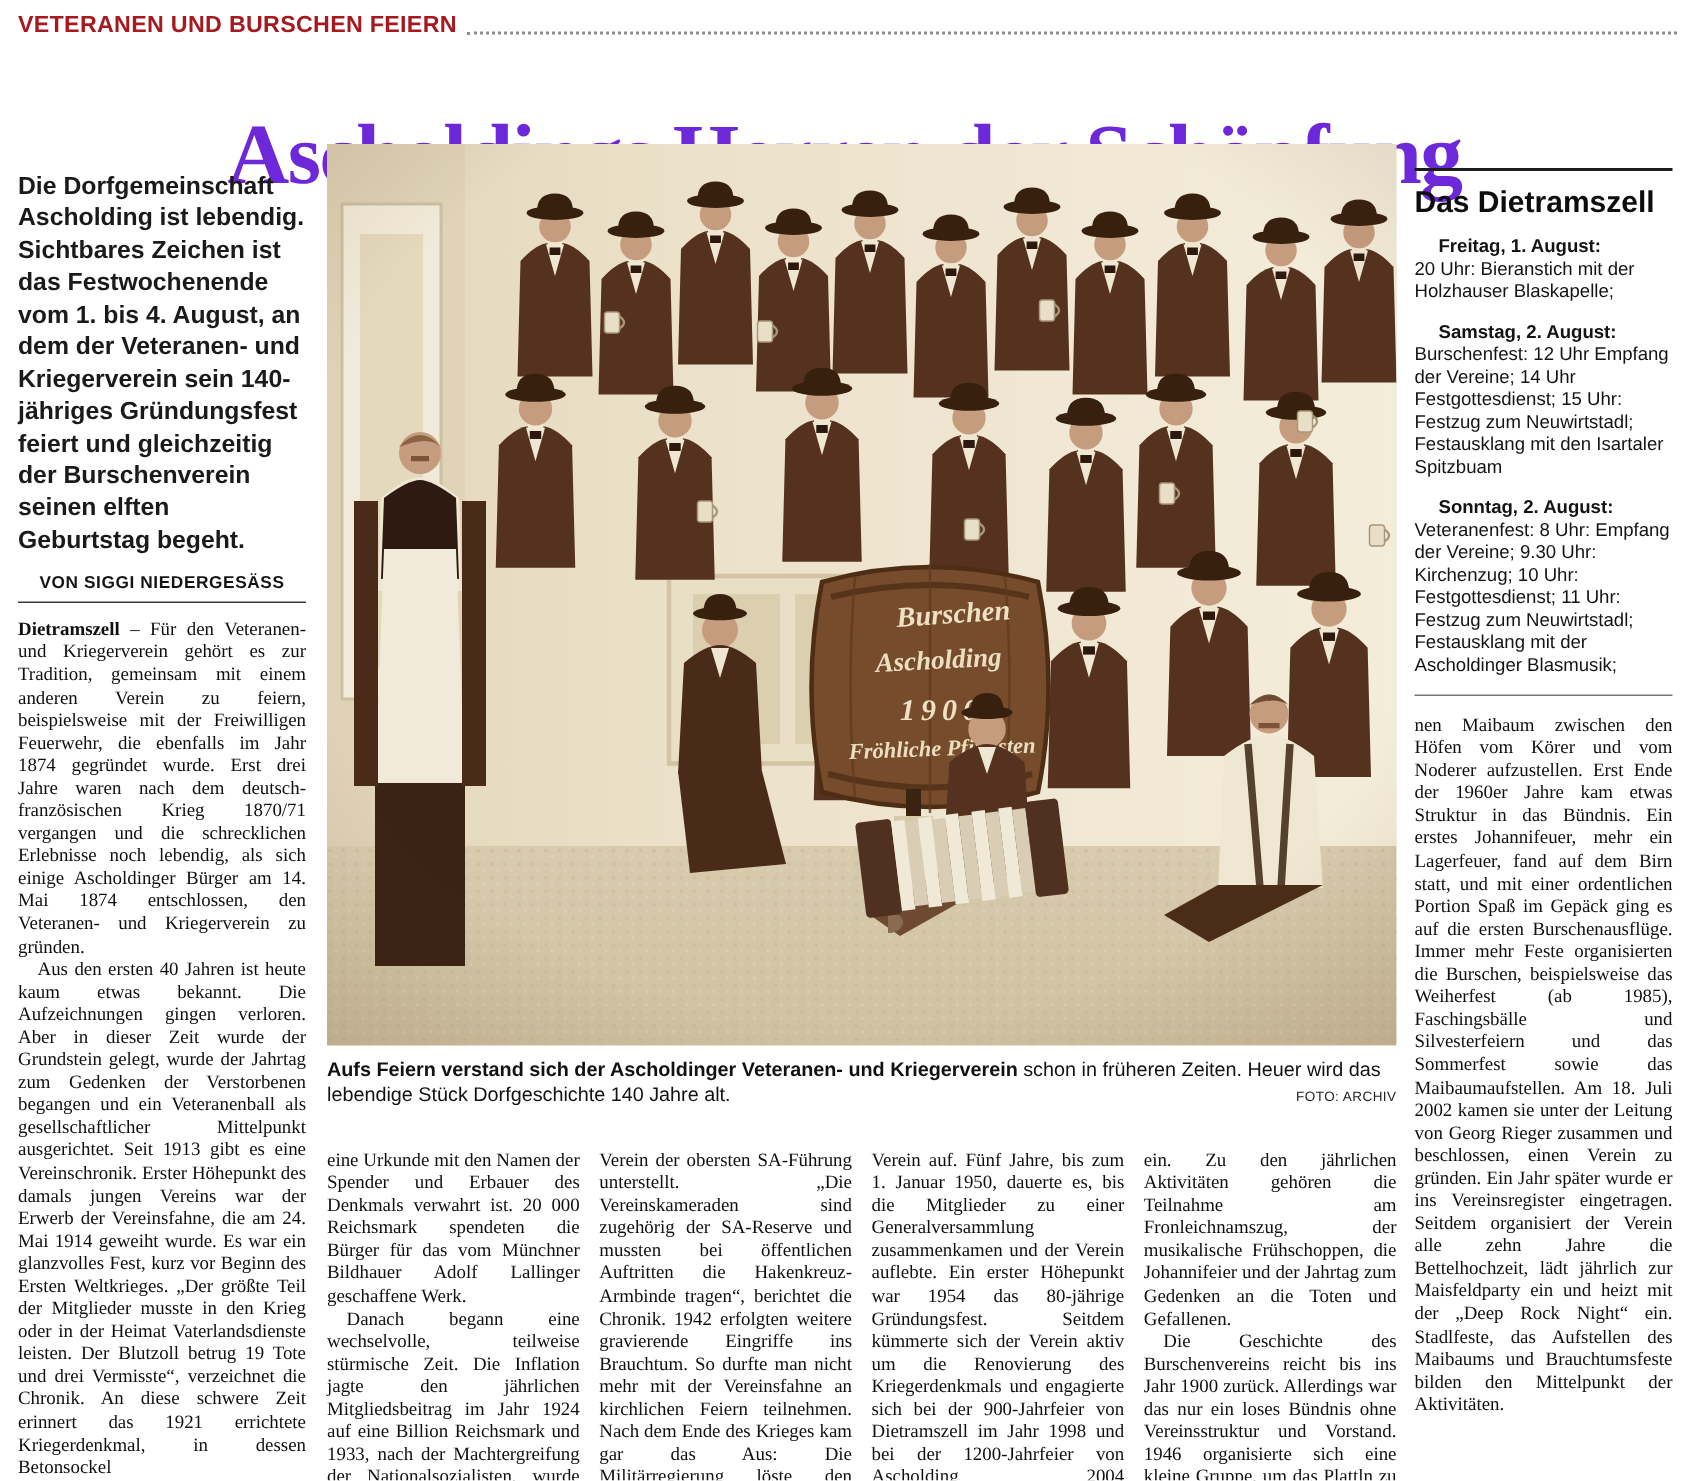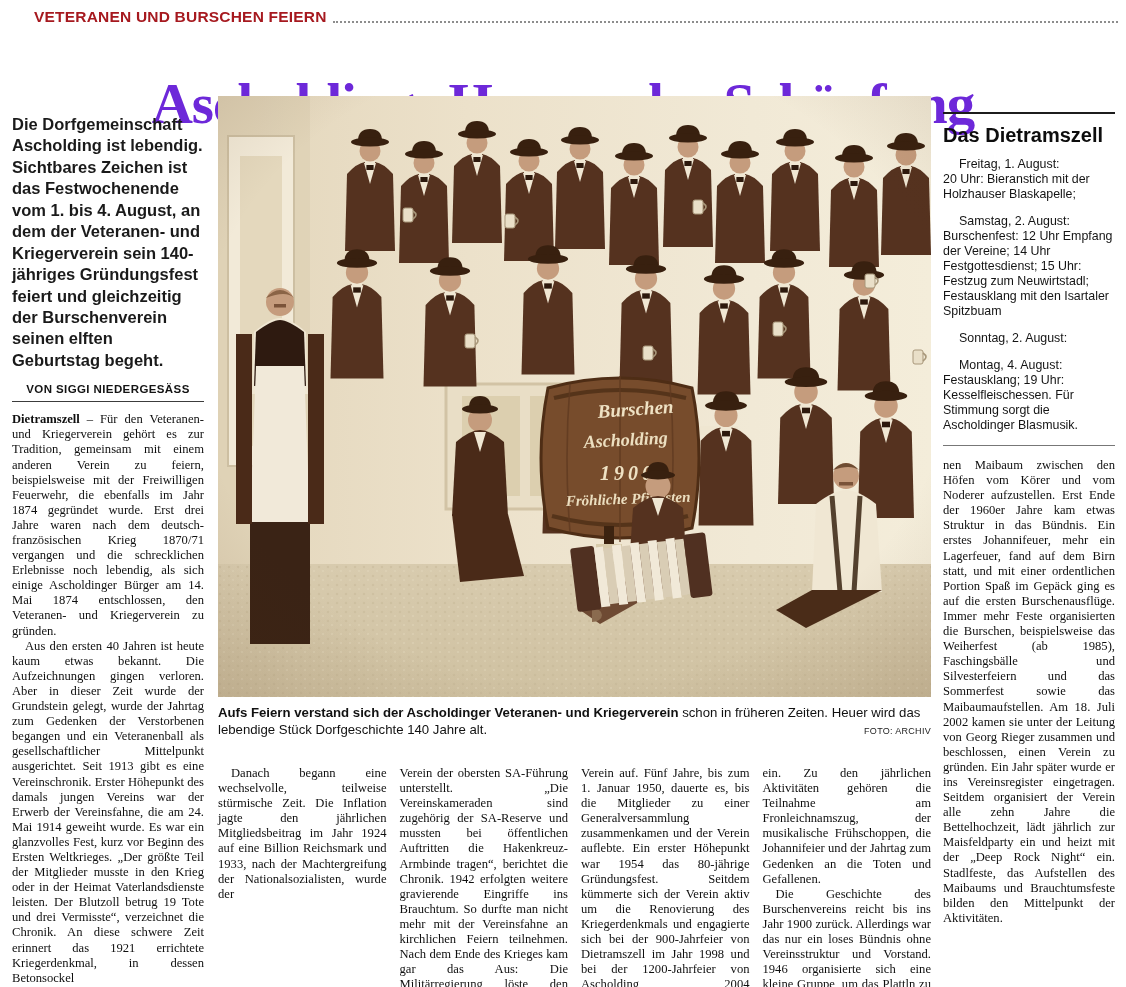--- a/index.html
+++ b/index.html
@@ -1,21 +1,21 @@
 <!DOCTYPE html>
 <html lang="de"><head>
 <meta charset="utf-8">
 <style>
   html,body{margin:0;padding:0;background:#fff;}
   #page{position:relative;width:1126px;height:987px;background:#fff;overflow:hidden;
         font-family:"Liberation Sans",sans-serif;color:#141414;}
 
   
   #kicker-row{position:absolute;left:12px;top:8px;right:8px;display:flex;align-items:flex-end;}
-  #kicker{color:#a6191f;font-weight:bold;font-size:15.5px;letter-spacing:.2px;white-space:nowrap;margin-left:22px;}
+  #kicker{color:#a6191f;font-weight:bold;font-size:15.5px;letter-spacing:.2px;white-space:nowrap;}
   #kicker-dots{flex:1;border-bottom:2px dotted #8d8d8d;margin:0 0 3px 6px;height:1px;}
   #headline{position:absolute;left:0;top:33px;width:100%;text-align:center;
             font-family:"Liberation Serif",serif;font-weight:bold;font-size:57px;
             letter-spacing:-1px;color:#6d28d9;}
 
   
   #left-col{position:absolute;left:12px;top:114px;width:192px;}
   .intro{font-size:16.5px;line-height:1.3;font-weight:bold;color:#1a1a1a;margin:0 0 12px 0;}
   .byline{font-size:11.5px;font-weight:bold;letter-spacing:.4px;margin:2px 0 0 0;text-align:center;}
   .byline-rule{border:0;border-top:1px solid #3c3c3c;margin:6px 0 10px 0;}
@@ -36,21 +36,21 @@
   
   #bottom-cols{position:absolute;left:218px;top:766px;width:713px;display:flex;gap:13px;}
   .bcol{flex:1;}
   .bcol p + p{margin-top:0;}
 
   
   #sidebar{position:absolute;left:943px;top:112px;width:172px;}
   #program-top-rule{border:0;border-top:2px solid #1c1c1c;margin:0 0 10px 0;}
   #program-title{font-size:20px;font-weight:bold;margin:0 0 10px 0;color:#0d0d0d;}
   .prog-entry{margin:0 0 12px 0;font-size:12.4px;line-height:15px;}
-  .prog-day{font-weight:normal;padding-left:16px;}
+  .prog-day{font-weight:bold;padding-left:16px;}
   #program-bottom-rule{border:0;border-top:1px solid #777;margin:2px 0 12px 0;}
 
   
   .suit{fill:#55321f;} .suit2{fill:#4a2a18;} .hat{fill:#38200f;}
   .face{fill:#c59c7d;} .shirt{fill:#f0e7d3;}
 </style>
 </head>
 <body>
 
 <div id="page">
@@ -234,20 +234,21 @@
     </svg>
 
     <div id="caption">
       <span class="cap-bold">Aufs Feiern verstand sich der Ascholdinger Veteranen- und Kriegerverein</span><span> schon in früheren Zeiten. Heuer wird das lebendige Stück Dorfgeschichte 140 Jahre alt.</span>
       <span id="photo-credit">FOTO: ARCHIV</span>
     </div>
   </div>
 
   <div id="bottom-cols">
     <div class="bcol serif">
+      <p>eine Urkunde mit den Namen der Spender und Erbauer des Denkmals verwahrt ist. 20 000 Reichsmark spendeten die Bürger für das vom Münchner Bildhauer Adolf Lallinger geschaffene Werk.</p>
       <p class="indent runover">Danach begann eine wechselvolle, teilweise stürmische Zeit. Die Inflation jagte den jährlichen Mitgliedsbeitrag im Jahr 1924 auf eine Billion Reichsmark und 1933, nach der Machtergreifung der Nationalsozialisten, wurde der</p>
     </div>
     <div class="bcol serif">
       <p class="runover">Verein der obersten SA-Führung unterstellt. „Die Vereinskameraden sind zugehörig der SA-Reserve und mussten bei öffentlichen Auftritten die Hakenkreuz-Armbinde tragen“, berichtet die Chronik. 1942 erfolgten weitere gravierende Eingriffe ins Brauchtum. So durfte man nicht mehr mit der Vereinsfahne an kirchlichen Feiern teilnehmen. Nach dem Ende des Krieges kam gar das Aus: Die Militärregierung löste den</p>
     </div>
     <div class="bcol serif">
       <p class="runover">Verein auf. Fünf Jahre, bis zum 1. Januar 1950, dauerte es, bis die Mitglieder zu einer Generalversammlung zusammenkamen und der Verein auflebte. Ein erster Höhepunkt war 1954 das 80-jährige Gründungsfest. Seitdem kümmerte sich der Verein aktiv um die Renovierung des Kriegerdenkmals und engagierte sich bei der 900-Jahrfeier von Dietramszell im Jahr 1998 und bei der 1200-Jahrfeier von Ascholding 2004</p>
     </div>
     <div class="bcol serif">
       <p>ein. Zu den jährlichen Aktivitäten gehören die Teilnahme am Fronleichnamszug, der musikalische Frühschoppen, die Johannifeier und der Jahrtag zum Gedenken an die Toten und Gefallenen.</p>
@@ -262,24 +263,21 @@
     <p class="prog-entry">
       <span class="prog-day">Freitag, 1. August:</span><br>
       <span>20 Uhr: Bieranstich mit der Holzhauser Blaskapelle;</span>
     </p>
     <p class="prog-entry">
       <span class="prog-day">Samstag, 2. August:</span><br>
       <span>Burschenfest: 12 Uhr Empfang der Vereine; 14 Uhr Festgottesdienst; 15 Uhr: Festzug zum Neuwirtstadl; Festausklang mit den Isartaler Spitzbuam</span>
     </p>
     <p class="prog-entry">
       <span class="prog-day">Sonntag, 2. August:</span><br>
-    </p>
-    <p class="prog-entry">
-      <span class="prog-day">Montag, 4. August:</span><br>
-      <span>Festausklang; 19 Uhr: Kesselfleischessen. Für Stimmung sorgt die Ascholdinger Blasmusik.</span>
+      <span>Veteranenfest: 8 Uhr: Empfang der Vereine; 9.30 Uhr: Kirchenzug; 10 Uhr: Festgottesdienst; 11 Uhr: Festzug zum Neuwirtstadl; Festausklang mit der Ascholdinger Blasmusik;</span>
     </p>
 
     <hr id="program-bottom-rule">
     <div class="serif">
       <p>nen Maibaum zwischen den Höfen vom Körer und vom Noderer aufzustellen. Erst Ende der 1960er Jahre kam etwas Struktur in das Bündnis. Ein erstes Johannifeuer, mehr ein Lagerfeuer, fand auf dem Birn statt, und mit einer ordentlichen Portion Spaß im Gepäck ging es auf die ersten Burschenausflüge. Immer mehr Feste organisierten die Burschen, beispielsweise das Weiherfest (ab 1985), Faschingsbälle und Silvesterfeiern und das Sommerfest sowie das Maibaumaufstellen. Am 18. Juli 2002 kamen sie unter der Leitung von Georg Rieger zusammen und beschlossen, einen Verein zu gründen. Ein Jahr später wurde er ins Vereinsregister eingetragen. Seitdem organisiert der Verein alle zehn Jahre die Bettelhochzeit, lädt jährlich zur Maisfeldparty ein und heizt mit der „Deep Rock Night“ ein. Stadlfeste, das Aufstellen des Maibaums und Brauchtumsfeste bilden den Mittelpunkt der Aktivitäten.</p>
     </div>
   </div>
 
 </div>
 

